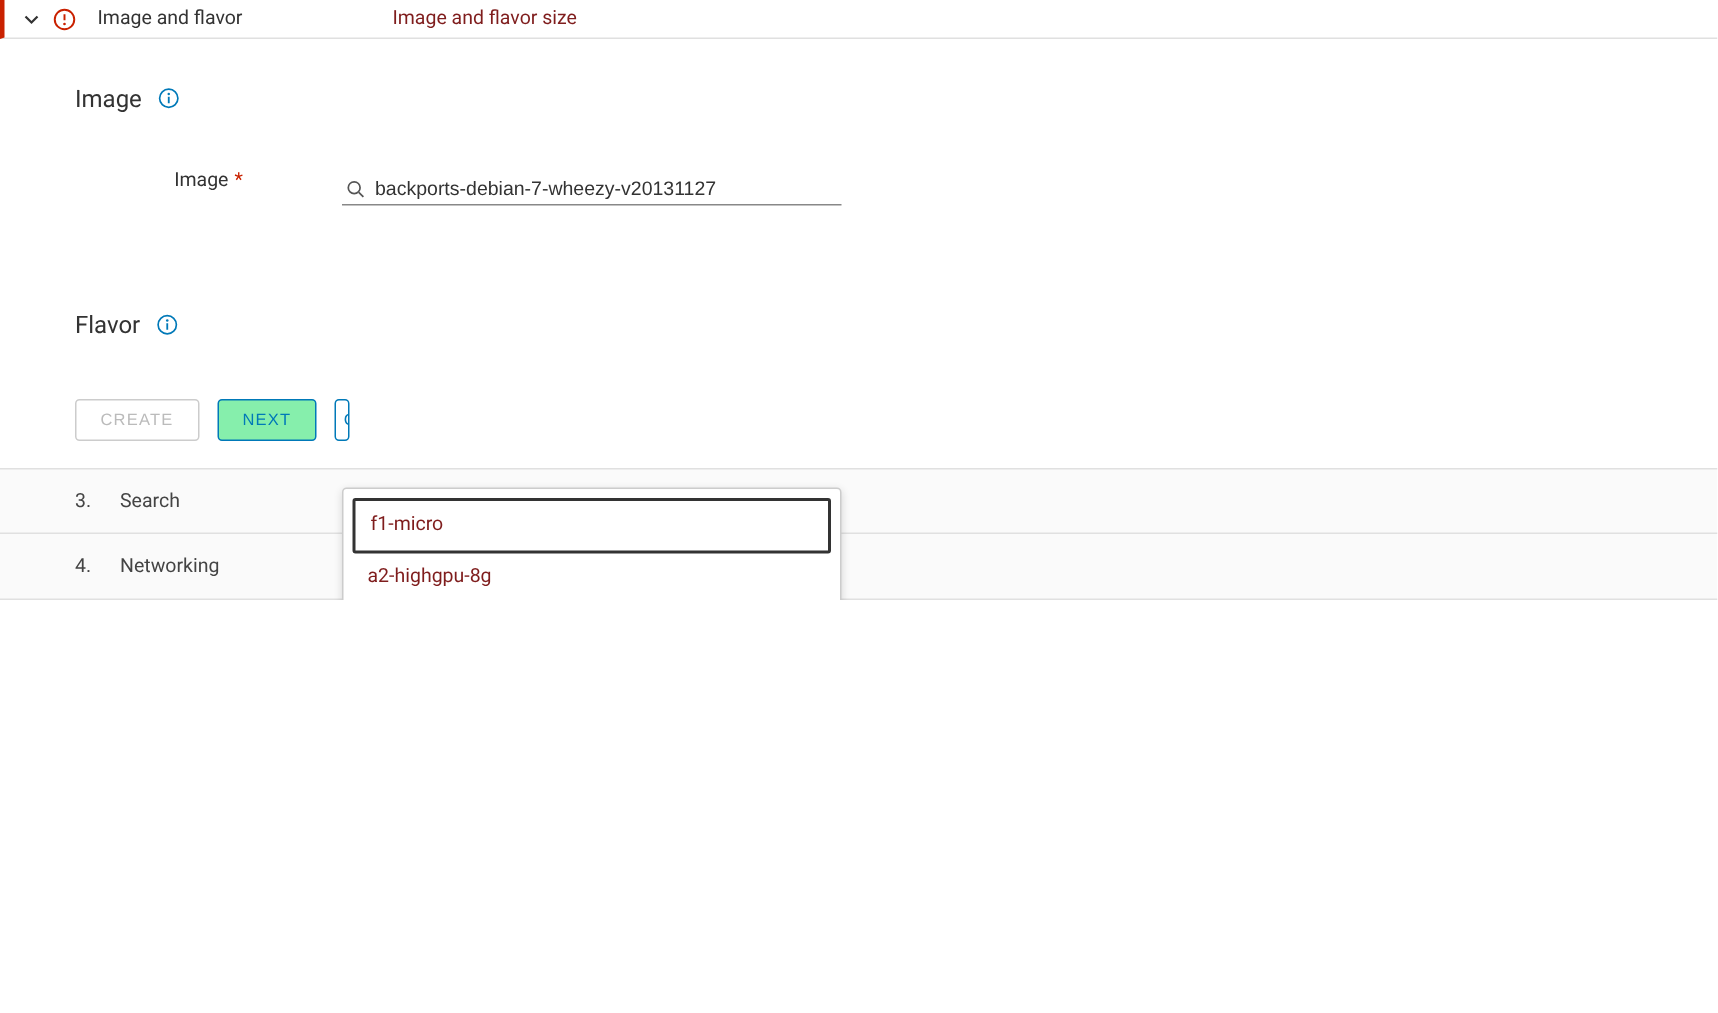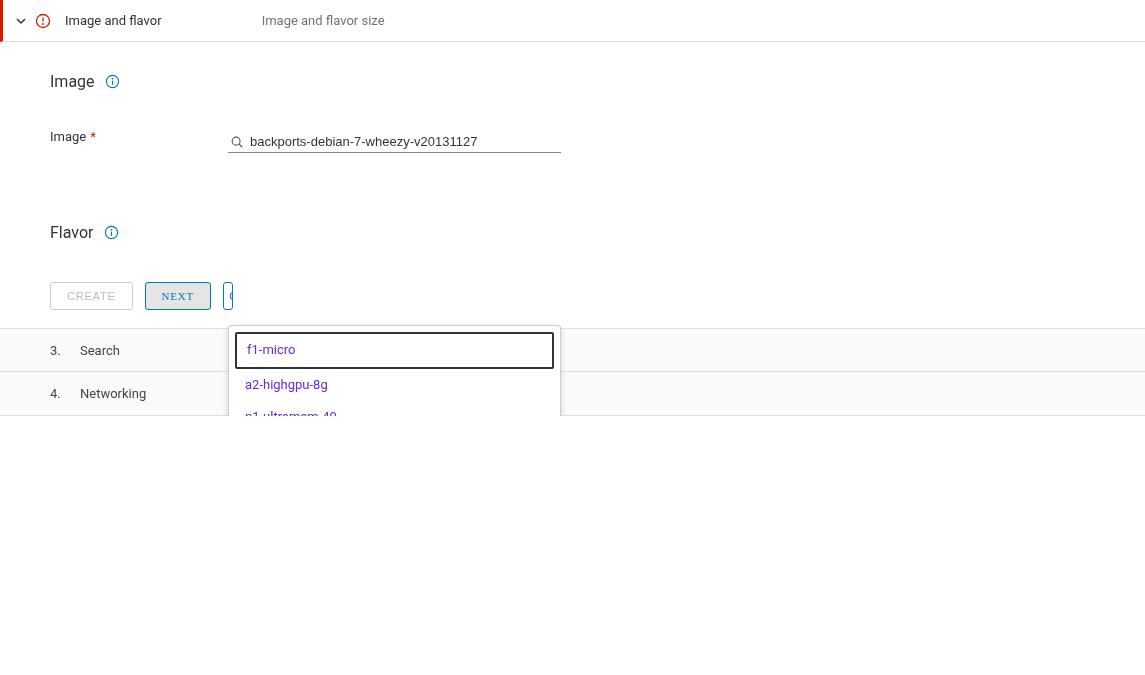--- a/index.html
+++ b/index.html
@@ -1,52 +1,52 @@
 <!DOCTYPE html>
 <html><head>
   <meta charset="utf-8">
   <style>
     * { margin: 0; padding: 0; box-sizing: border-box; }
     body { font-family: -apple-system, BlinkMacSystemFont, "Segoe UI", Roboto, Arial, sans-serif; font-size: 13px; color: #1b2a32; background: #fff; width: 1145px; }
     
-    .header-row { display: flex; align-items: center; height: 42px; border-bottom: 1px solid #e0e0e0; border-left: 3px solid #c92100; padding-left: 12px; }
+    .header-row { display: flex; align-items: center; height: 26px; border-bottom: 1px solid #e0e0e0; border-left: 3px solid #c92100; padding-left: 12px; }
     .chevron-icon { margin-right: 8px; display: flex; align-items: center; cursor: pointer; }
     .alert-icon { margin-right: 14px; display: flex; align-items: center; }
     .header-title { font-size: 13px; color: #333; font-weight: 400; }
-    .header-subtitle { font-size: 13px; color: #737373; margin-left: 100px; }
+    .header-subtitle { font-size: 13px; color: #7f1d1d; margin-left: 100px; }
     
     .content-area { padding: 30px 0 0 50px; }
     
     .section-title { font-size: 16px; font-weight: 400; color: #333; display: flex; align-items: center; margin-bottom: 28px; }
     .info-icon { margin-left: 10px; display: inline-flex; align-items: center; }
     
     .field-row { display: flex; align-items: center; margin-bottom: 50px; }
-    .field-label { width: 178px; font-size: 13px; color: #333; }
+    .field-label { width: 178px; font-size: 13px; color: #333; text-align: center; }
     .required-star { color: #c92100; margin-left: 4px; }
     
     .search-input-wrap { position: relative; width: 333px; border-bottom: 1px solid #888; }
     .search-input-wrap.active { border-bottom: 2px solid #0079b8; }
     .search-input-inner { display: flex; align-items: center; padding: 3px 2px; margin-top: 12px; }
     .search-icon { margin-right: 6px; display: flex; }
     .search-input { border: none; outline: none; font-size: 13px; width: 100%; background: transparent; color: #333; }
     .search-input::placeholder { color: #999; }
     
     .button-row { display: flex; gap: 12px; padding-left: 0; margin-top: 40px; align-items: center; }
     .btn { padding: 7px 16px; font-size: 11px; letter-spacing: 0.8px; border-radius: 3px; cursor: pointer; text-transform: uppercase; font-weight: 500; }
     .btn-disabled { background: #fff; border: 1px solid #ccc; color: #bbb; cursor: not-allowed; }
-    .btn-outline { background: #e5e5e5; border: 1px solid #0079b8; color: #0079b8; font-family: Liberation Serif, serif; }
+    .btn-outline { background: #86efac; border: 1px solid #0079b8; color: #0079b8; }
     .btn-partial { background: #fff; border: 1px solid #0079b8; color: #0079b8; overflow: hidden; width: 10px; padding: 7px 0 7px 5px; }
     
     .step-row { display: flex; align-items: center; height: 44px; border-bottom: 1px solid #e0e0e0; background: #fafafa; padding-left: 50px; font-size: 13px; color: #444; }
     .step-row:first-of-type { border-top: 1px solid #e0e0e0; }
     .step-num { width: 30px; }
     
     .dropdown { position: absolute; left: 228px; top: 325px; width: 333px; background: #fff; border: 1px solid #ccc; border-radius: 3px; box-shadow: 0 2px 6px rgba(0,0,0,0.15); z-index: 100; }
     .dropdown-list { max-height: 290px; overflow-y: scroll; padding: 6px; }
-    .dropdown-item { padding: 4px 10px; font-size: 13px; color: #6d28d9; cursor: pointer; line-height: 1.9; }
+    .dropdown-item { padding: 4px 10px; font-size: 13px; color: #7f1d1d; cursor: pointer; line-height: 1.9; }
     .dropdown-item.focused { border: 2px solid #333; border-radius: 2px; }
     .dropdown-footer { padding: 10px 14px 14px; font-size: 12px; color: #555; border-top: 1px solid #eee; }
     .show-all-link { color: #0079b8; cursor: pointer; margin-left: 4px; }
     
     .dropdown-list::-webkit-scrollbar { width: 12px; }
     .dropdown-list::-webkit-scrollbar-track { background: #f0f0f0; }
     .dropdown-list::-webkit-scrollbar-thumb { background: #bbb; }
     .dropdown-list::-webkit-scrollbar-button { background: #f0f0f0; height: 12px; display: block; }
     
     .rel-wrap { position: relative; }

